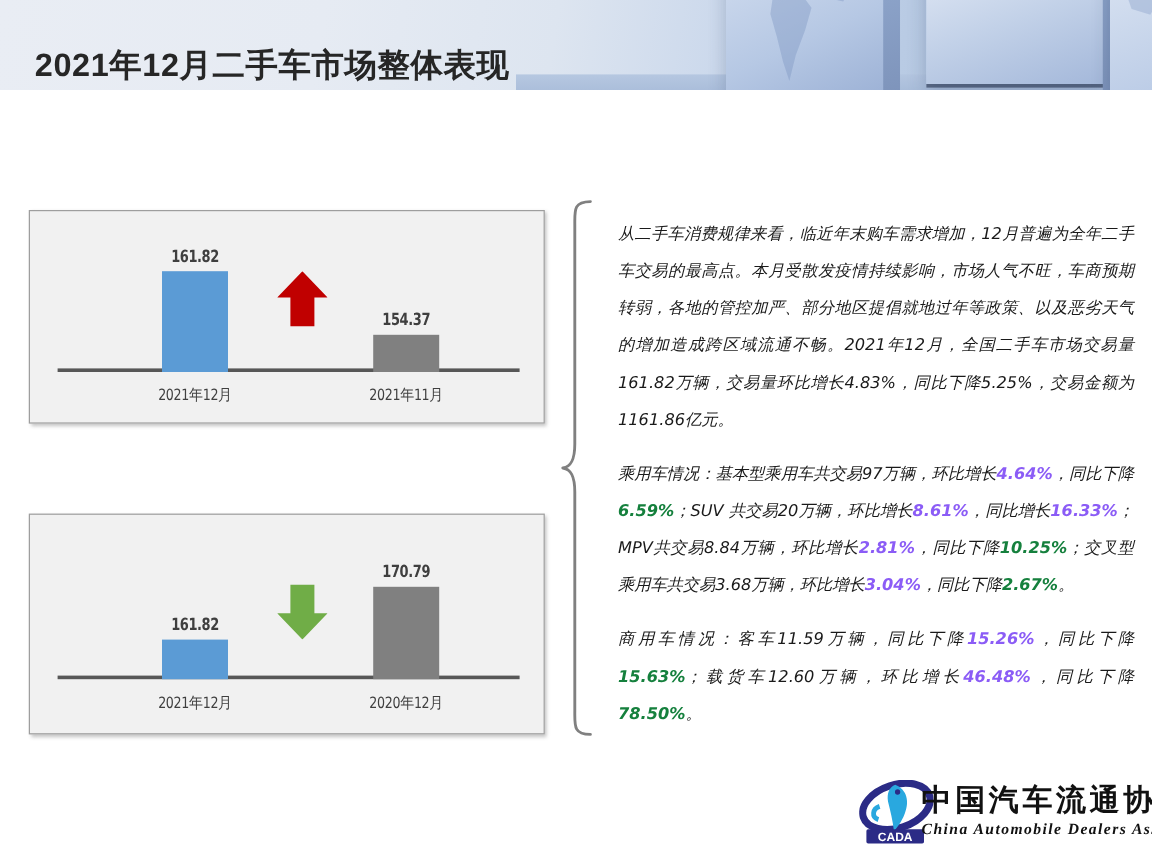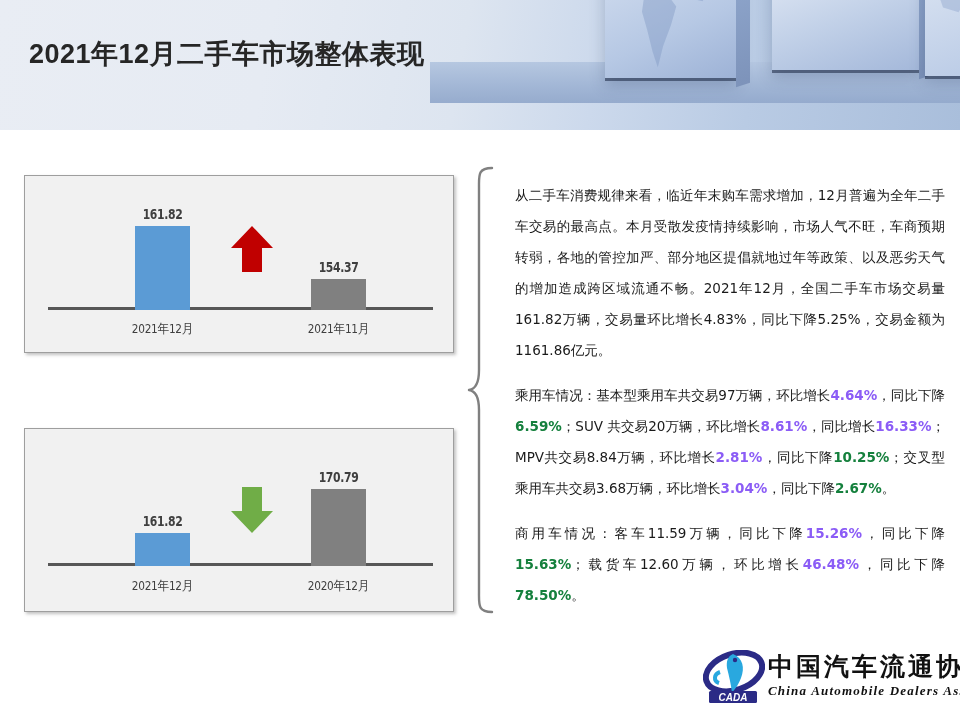--- a/index.html
+++ b/index.html
@@ -12,21 +12,21 @@
     background: #ffffff;
     font-family: "Liberation Sans", "DejaVu Sans", sans-serif;
     overflow: hidden;
     position: relative;
   }
 
   
   .header {
     position: absolute;
     left: 0; top: 0;
-    width: 960px; height: 130px;
+    width: 960px; height: 75px;
     background: linear-gradient(100deg,
         #e9edf4 0%, #e6ebf3 28%, #dde5f0 48%,
         #ccd9ec 62%, #b9cbe4 78%, #a9bedb 100%);
     overflow: hidden;
   }
   .hdr-floor {
     position: absolute;
     left: 430px; top: 62px;
     width: 530px; height: 41px;
     background: linear-gradient(180deg, #b4c6e0 0%, #9fb4d4 60%, #93a9cc 100%);
@@ -128,32 +128,33 @@
     position: absolute;
     left: 515px; top: 180px;
     width: 430px;
   }
   .para {
     font-size: 13.5px;
     color: #1a1a1a;
     line-height: 31px;
     text-align: justify;
     font-family: "DejaVu Sans", "Liberation Sans", sans-serif;
+    font-style: italic;
   }
   .para + .para { margin-top: 14px; }
   .hl-up   { color: #8b5cf6; font-weight: bold; }
   .hl-down { color: #15803d; font-weight: bold; }
 
   
   .logo {
     position: absolute;
     left: 700px; top: 648px;
     width: 250px; height: 58px;
   }
-  .logo-mark { position: absolute; left: 3px; top: 2px; width: 62px; height: 54px; font-style: italic; }
+  .logo-mark { position: absolute; left: 16px; top: 2px; width: 62px; height: 54px; }
   .logo-mark svg { display: block; }
   .logo-cn {
     position: absolute;
     left: 68px; top: 2px;
     font-size: 25px;
     font-weight: bold;
     color: #111;
     letter-spacing: 3px;
     white-space: nowrap;
     font-family: "DejaVu Sans", "Liberation Sans", sans-serif;

